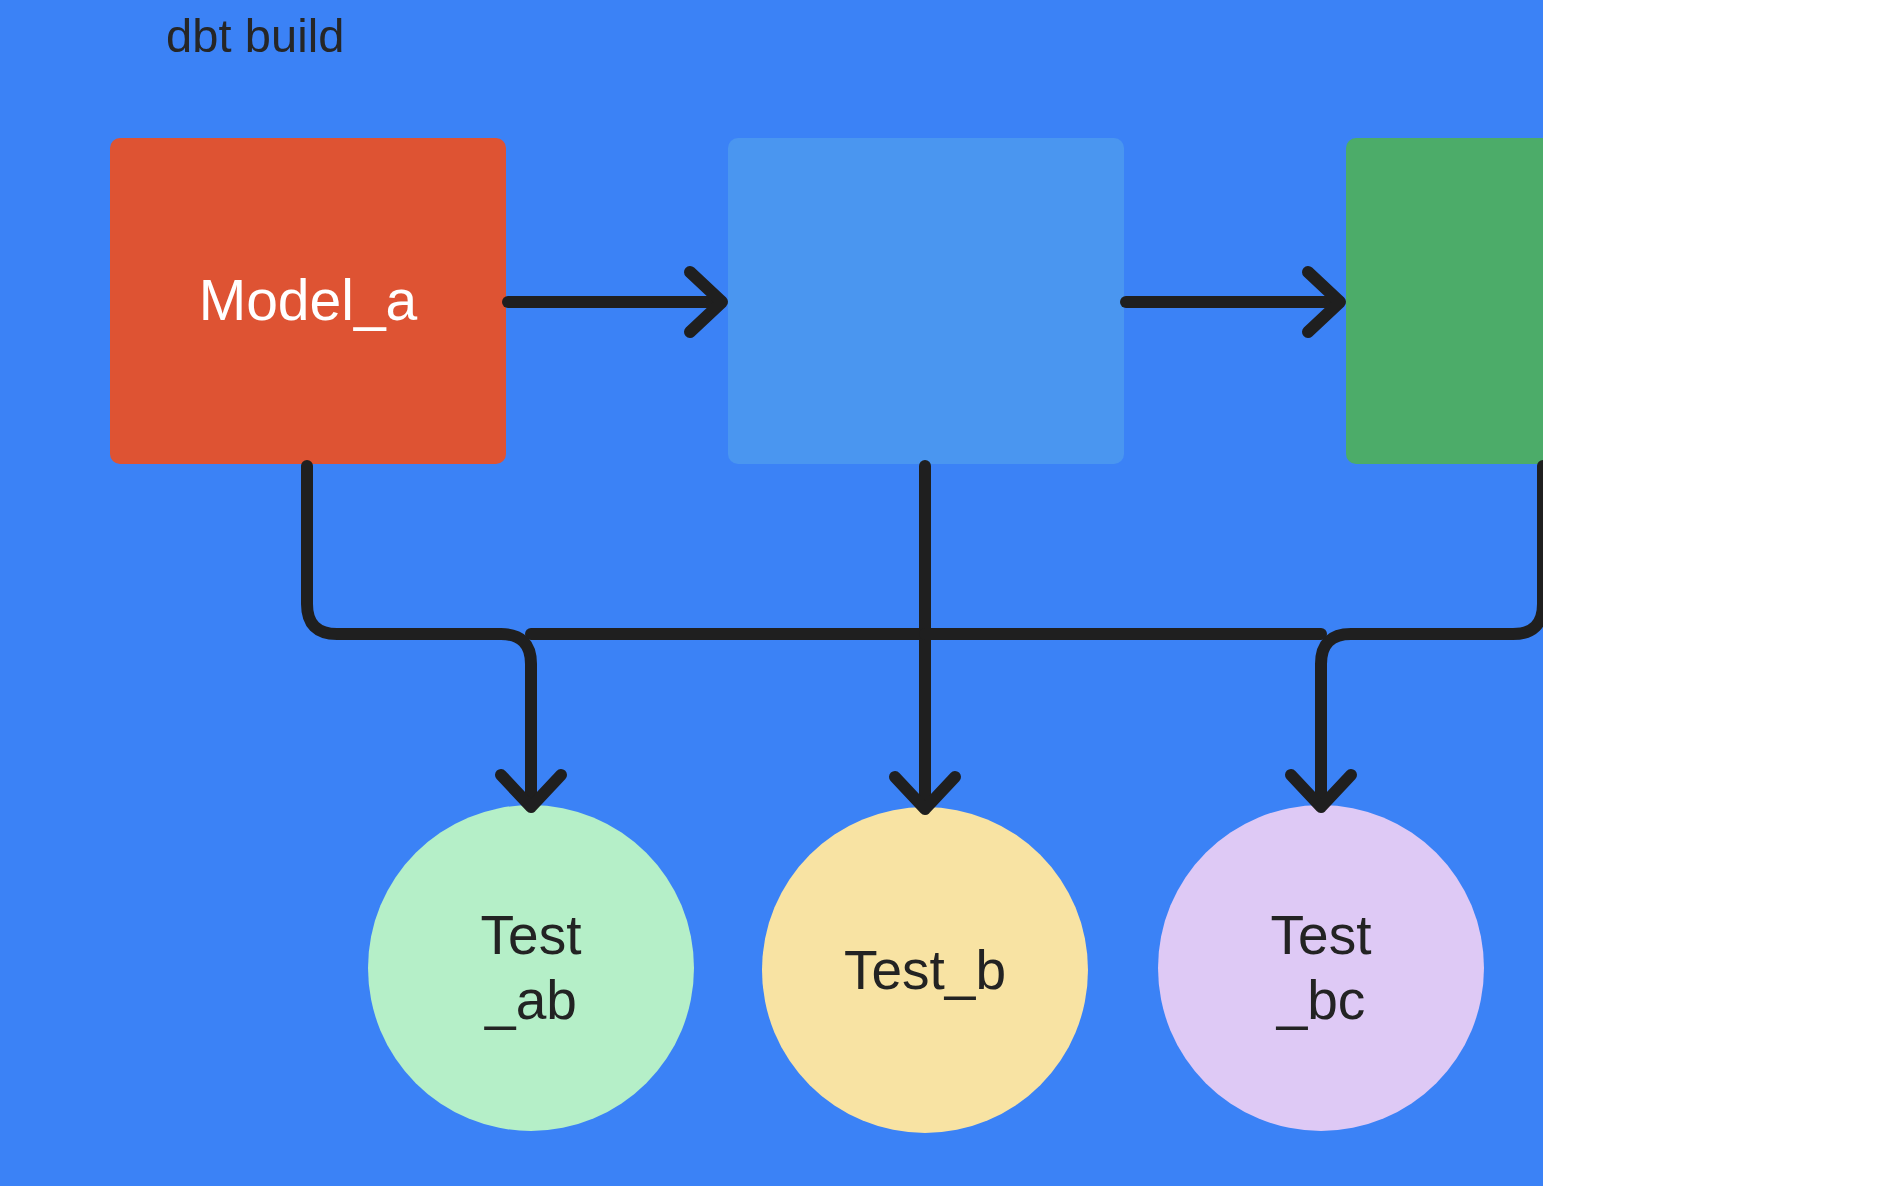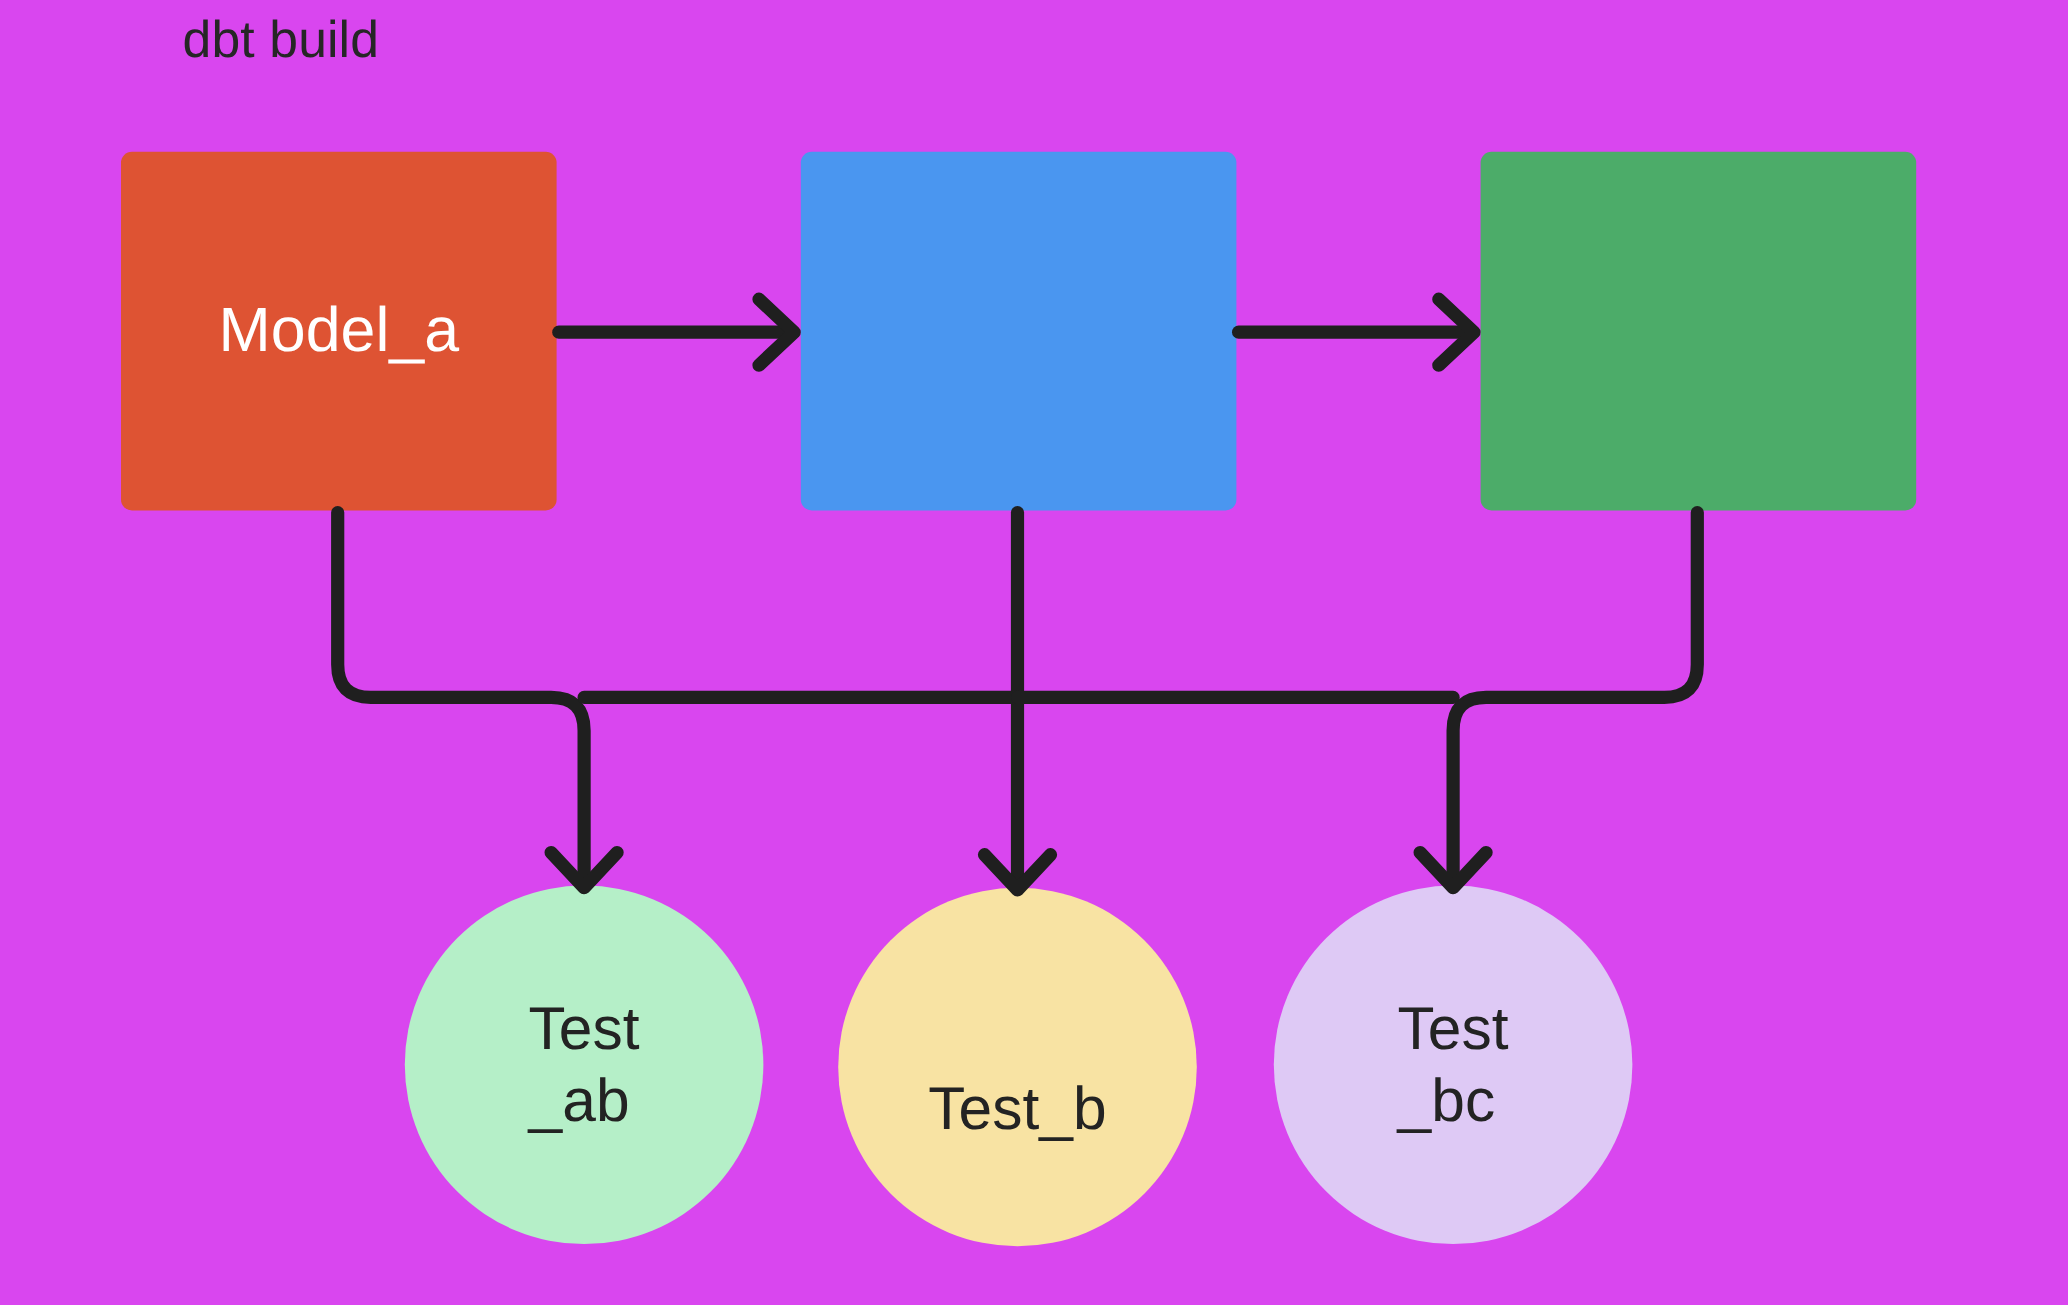--- a/index.html
+++ b/index.html
@@ -5,38 +5,38 @@
   html, body {
     margin: 0;
     padding: 0;
     background: #ffffff;
   }
   body {
     font-family: "Liberation Sans", sans-serif;
   }
   #canvas {
     position: relative;
-    width: 1880px;
+    width: 1543px;
     height: 1186px;
-    background: #d946ef;
+    background: #3b82f6;
     overflow: hidden;
   }
   #diagram-svg {
     position: absolute;
     left: 0;
     top: 0;
     width: 1880px;
     height: 1186px;
   }
   .node-label {
     position: absolute;
     display: flex;
     align-items: center;
     justify-content: center;
-    text-align: left;
+    text-align: center;
     pointer-events: none;
     white-space: pre-line;
     line-height: 1.18;
     border-radius: 18px;
   }
   .model-label {
     font-size: 57px;
     color: #ffffff;
     font-weight: 400;
   }
@@ -95,17 +95,17 @@
 
       <path d="M 531 634 L 925 634"></path>
       <path d="M 925 634 L 1321 634"></path>
     </g>
   </svg>
 
   <div class="node-label model-label" style="left:110px; top:138px; width:396px; height:326px;">Model_a</div>
 
   <div class="node-label test-label" style="left:368px; top:805px; width:326px; height:326px;">Test
 _ab</div>
-  <div class="node-label test-label" style="left:762px; top:844px; width:326px; height:326px;">Test_b</div>
+  <div class="node-label test-label" style="left:762px; top:807px; width:326px; height:326px;">Test_b</div>
   <div class="node-label test-label" style="left:1158px; top:805px; width:326px; height:326px;">Test
 _bc</div>
 
 </div>
 
 </body></html>

